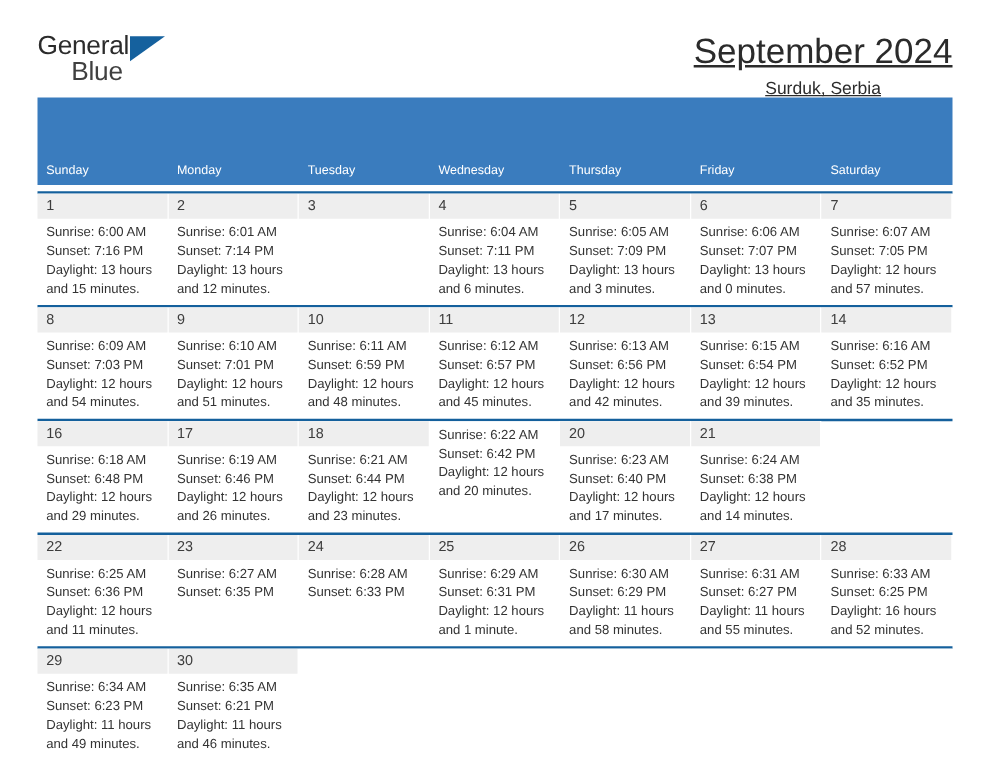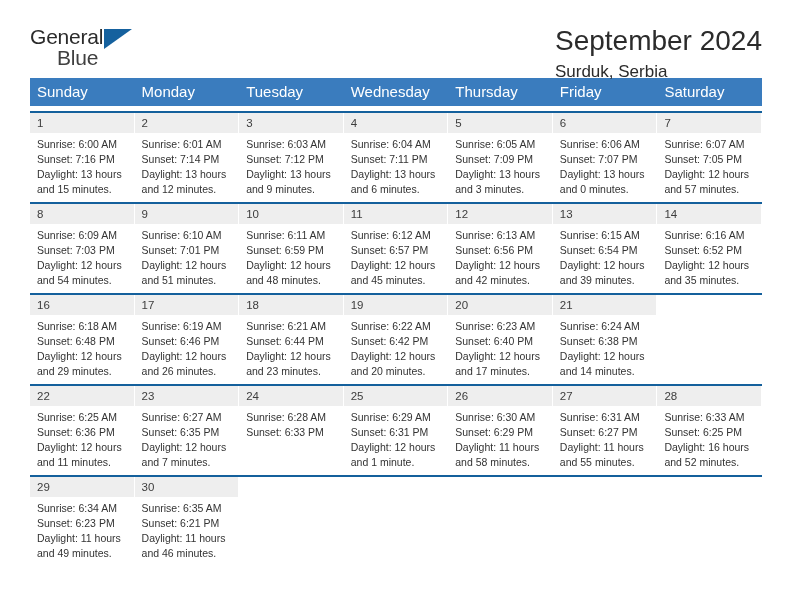--- a/index.html
+++ b/index.html
@@ -58,54 +58,56 @@
     position: absolute;
     left: 74px;
     top: 3px;
     width: 0;
     height: 0;
     border-left: 28px solid #15619e;
     border-bottom: 20px solid transparent;
   }
 
   .titlebox {
-    text-align: left;
+    text-align: center;
     padding-top: 0px;
+    text-decoration: underline;
   }
   .cal-title {
     font-size: 28px;
     font-weight: normal;
     color: #2b2b2b;
     line-height: 1.05;
     white-space: nowrap;
   }
   .cal-subtitle {
-    font-size: 17px;
+    font-size: 14px;
     color: #2b2b2b;
     margin-top: 7px;
     white-space: nowrap;
   }
 
   
   .calendar {
     margin-top: 6px;
     width: 732px;
   }
   .weekdays {
     display: grid;
     grid-template-columns: repeat(7, 1fr);
     background: #3a7cbe;
   }
   .weekday {
     color: #ffffff;
-    font-size: 15px;
+    font-size: 10px;
     padding: 5px 0 5px 7px;
     line-height: 1.2;
     box-sizing: border-box;
     white-space: nowrap;
+    margin-top: 48px;
   }
   .week {
     display: grid;
     grid-template-columns: repeat(7, 1fr);
     border-top: 2px solid #14609c;
     margin-top: 5px;
   }
   .week:first-of-type {
     margin-top: 0;
     border-top: none;
@@ -185,25 +187,20 @@
       <div class="day">
         <div class="day-num">2</div>
         <div class="day-info">
           <div>Sunrise: 6:01 AM</div>
           <div>Sunset: 7:14 PM</div>
           <div class="wrap">Daylight: 13 hours and 12 minutes.</div>
         </div>
       </div>
       <div class="day">
         <div class="day-num">3</div>
-        <div class="day-info">
-          <div>Sunrise: 6:03 AM</div>
-          <div>Sunset: 7:12 PM</div>
-          <div class="wrap">Daylight: 13 hours and 9 minutes.</div>
-        </div>
       </div>
       <div class="day">
         <div class="day-num">4</div>
         <div class="day-info">
           <div>Sunrise: 6:04 AM</div>
           <div>Sunset: 7:11 PM</div>
           <div class="wrap">Daylight: 13 hours and 6 minutes.</div>
         </div>
       </div>
       <div class="day">
@@ -310,21 +307,20 @@
       </div>
       <div class="day">
         <div class="day-num">18</div>
         <div class="day-info">
           <div>Sunrise: 6:21 AM</div>
           <div>Sunset: 6:44 PM</div>
           <div class="wrap">Daylight: 12 hours and 23 minutes.</div>
         </div>
       </div>
       <div class="day">
-        <div class="day-num">19</div>
         <div class="day-info">
           <div>Sunrise: 6:22 AM</div>
           <div>Sunset: 6:42 PM</div>
           <div class="wrap">Daylight: 12 hours and 20 minutes.</div>
         </div>
       </div>
       <div class="day">
         <div class="day-num">20</div>
         <div class="day-info">
           <div>Sunrise: 6:23 AM</div>
@@ -349,21 +345,20 @@
           <div>Sunrise: 6:25 AM</div>
           <div>Sunset: 6:36 PM</div>
           <div class="wrap">Daylight: 12 hours and 11 minutes.</div>
         </div>
       </div>
       <div class="day">
         <div class="day-num">23</div>
         <div class="day-info">
           <div>Sunrise: 6:27 AM</div>
           <div>Sunset: 6:35 PM</div>
-          <div class="wrap">Daylight: 12 hours and 7 minutes.</div>
         </div>
       </div>
       <div class="day">
         <div class="day-num">24</div>
         <div class="day-info">
           <div>Sunrise: 6:28 AM</div>
           <div>Sunset: 6:33 PM</div>
         </div>
       </div>
       <div class="day">

